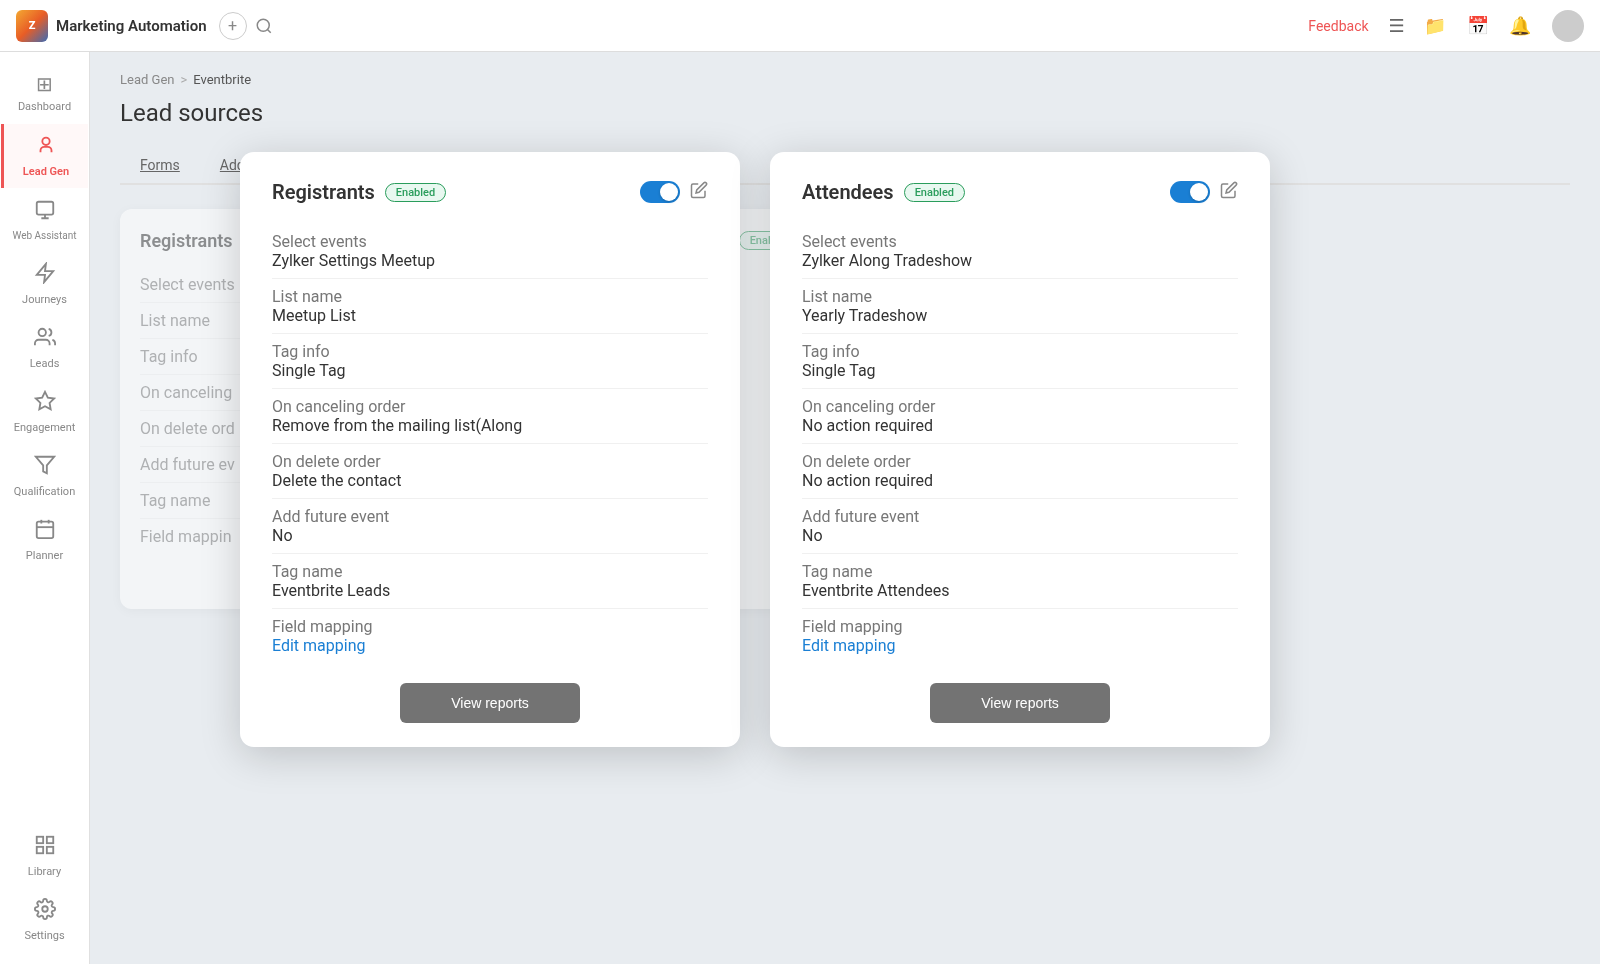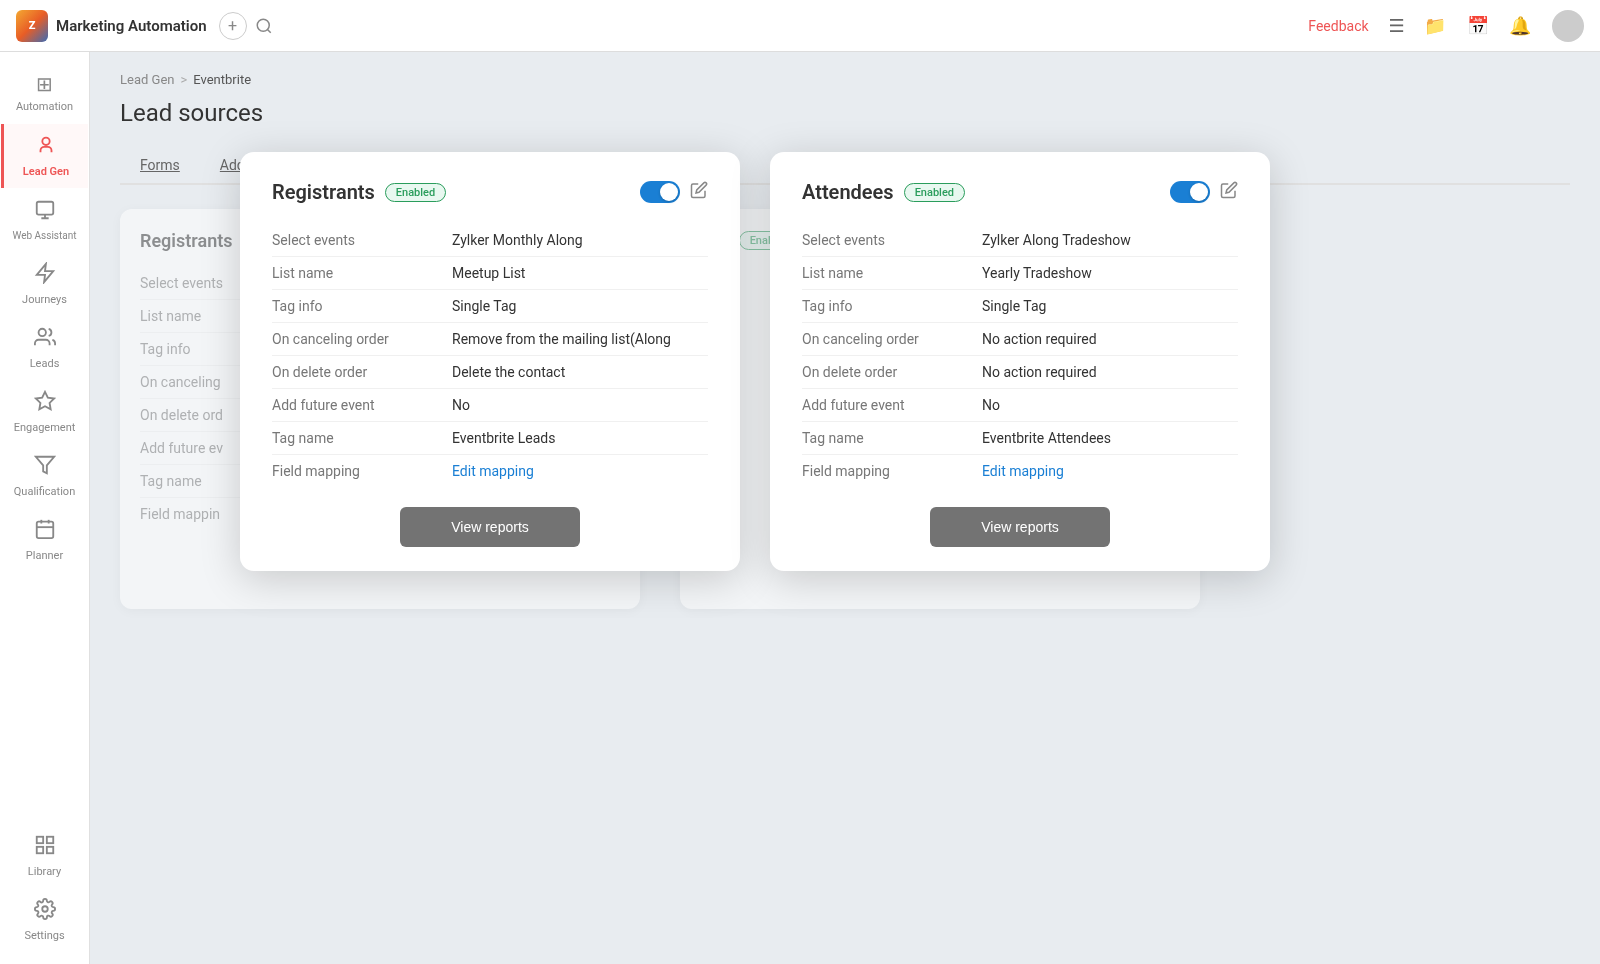--- a/index.html
+++ b/index.html
@@ -62,21 +62,21 @@
     }
     .bg-card-header { display: flex; align-items: center; gap: 10px; margin-bottom: 16px; }
     .enabled-badge { background: #e8f8f0; color: #2a9d5c; font-size: 11px; padding: 2px 10px; border-radius: 12px; font-weight: 500; border: 1px solid #2a9d5c; }
     .card-controls { margin-left: auto; display: flex; align-items: center; gap: 10px; }
     .toggle-track { width: 40px; height: 22px; background: #e0e0e0; border-radius: 11px; position: relative; }
     .toggle-track.on { background: #1a7fd4; }
     .toggle-knob { width: 18px; height: 18px; background: #fff; border-radius: 50%; position: absolute; top: 2px; left: 2px; transition: left 0.2s; box-shadow: 0 1px 3px rgba(0,0,0,0.2); }
     .toggle-track.on .toggle-knob { left: 20px; }
     .edit-icon { color: #888; font-size: 18px; cursor: pointer; }
 
-    .card-row { display: flex; padding: 8px 0; border-bottom: 1px solid #f0f0f0; font-size: 14px; }
+    .card-row { display: flex; padding: 8px 0; border-bottom: 1px solid #f0f0f0; font-size: 16px; flex-direction: column; }
     .card-row:last-child { border-bottom: none; }
     .card-label { color: #777; width: 180px; flex-shrink: 0; }
     .card-value { color: #333; flex: 1; }
     .card-value.link { color: #1a7fd4; cursor: pointer; }
 
     .view-reports-btn {
       display: block; margin: 20px auto 0;
       background: #737373; color: #fff; border: none;
       padding: 12px 40px; border-radius: 6px; font-size: 14px;
       font-weight: 500; cursor: pointer; width: 180px; text-align: center;
@@ -128,21 +128,21 @@
     <span class="topbar-icon">📁</span>
     <span class="topbar-icon">📅</span>
     <span class="topbar-icon">🔔</span>
     <div style="width:32px;height:32px;border-radius:50%;background:#ccc;display:flex;align-items:center;justify-content:center;"></div>
   </div>
 </div>
 
 <div class="sidebar">
   <div class="sidebar-item">
     <span class="sidebar-icon">⊞</span>
-    <span>Automation</span>
+    <span>Dashboard</span>
   </div>
   <div class="sidebar-item active">
     <span class="sidebar-icon">
       <svg width="22" height="22" viewBox="0 0 24 24" fill="none" stroke="#e55" stroke-width="2">
           <circle cx="12" cy="8" r="4"></circle>
           <path d="M6 20v-2a4 4 0 0 1 4-4h4a4 4 0 0 1 4 4v2"></path>
         </svg>
     </span>
     <span style="color:#e55;font-weight:600;">Lead Gen</span>
   </div>
@@ -318,21 +318,21 @@
             <svg width="18" height="18" viewBox="0 0 24 24" fill="none" stroke="#888" stroke-width="2">
                 <path d="M11 4H4a2 2 0 0 0-2 2v14a2 2 0 0 0 2 2h14a2 2 0 0 0 2-2v-7"></path>
                 <path d="M18.5 2.5a2.121 2.121 0 0 1 3 3L12 15l-4 1 1-4 9.5-9.5z"></path>
               </svg>
           </span>
         </div>
       </div>
       <div id="registrants-rows">
           <div class="card-row">
             <span class="card-label">Select events</span>
-            <span class="card-value">Zylker Monthly Along</span>
+            <span class="card-value">Zylker Settings Meetup</span>
           </div>
           <div class="card-row">
             <span class="card-label">List name</span>
             <span class="card-value">Meetup List</span>
           </div>
           <div class="card-row">
             <span class="card-label">Tag info</span>
             <span class="card-value">Single Tag</span>
           </div>
           <div class="card-row">

